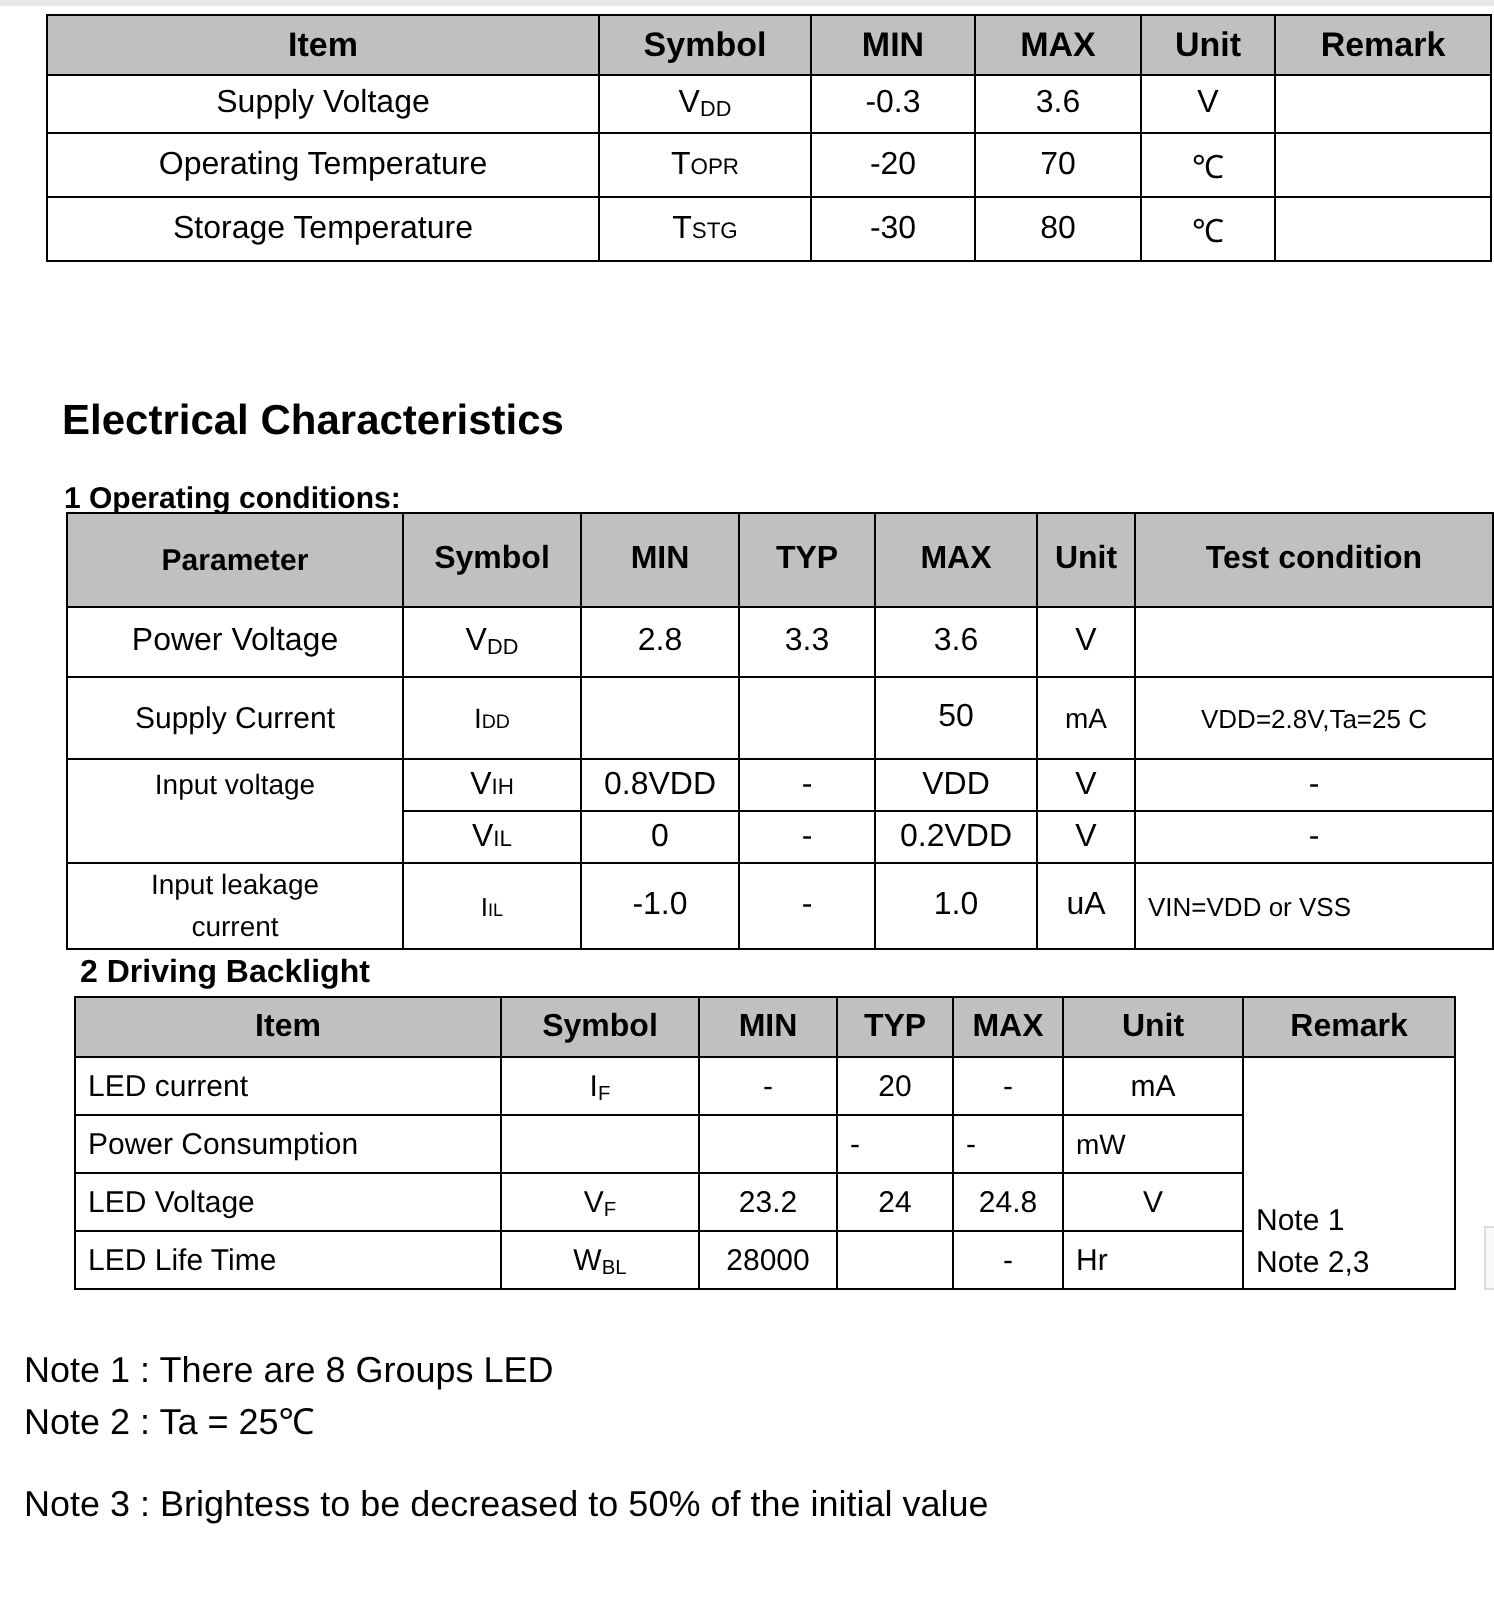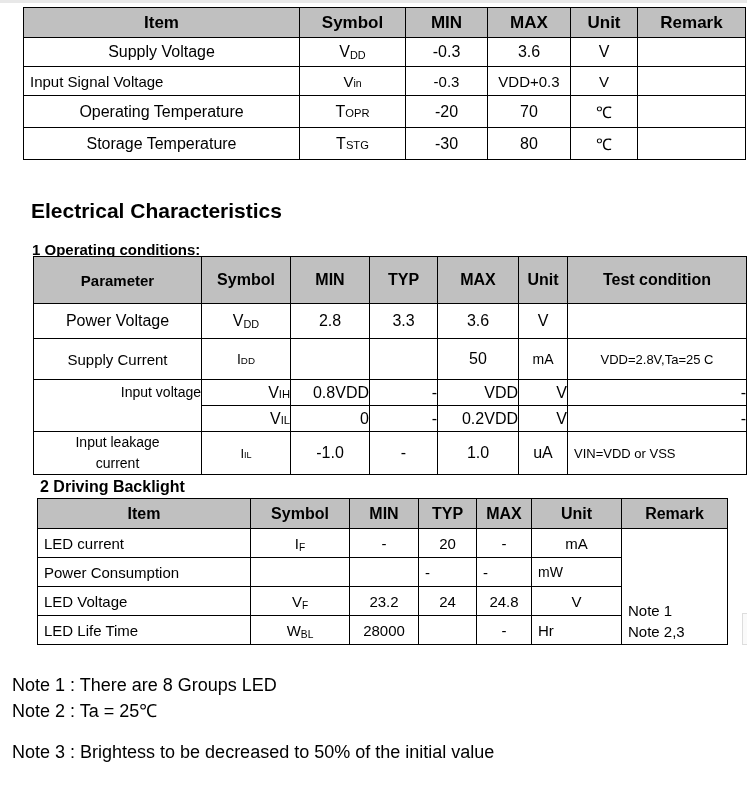--- a/index.html
+++ b/index.html
@@ -25,21 +25,21 @@
   .h-ec { position:absolute; left:31px; top:199px; font-size:21px; font-weight:bold; margin:0; }
   .h-oc { position:absolute; left:27px; top:236px; font-size:15px; font-weight:bold; margin:5px; }
   .h-db { position:absolute; left:40px; top:478px; font-size:16px; font-weight:bold; margin:0; }
 
   
   #t2 { left:33px; top:256px; width:713px; }
   #t2 th { height:46px; font-size:16px; }
   #t2 td { font-size:16px;margin-top:26px; }
   #t2 .pv td { height:34px; }
   #t2 .sc-row td { height:40px; }
-  #t2 .iv td { height:25px;text-align:right; }
+  #t2 .iv td { height:25px; }
   #t2 .il td { height:42px; }
   #t2 .small { font-size:14px; }
   #t2 .tiny { font-size:13px; }
 
   
   #t3 { left:37px; top:498px; width:690px; }
   #t3 th { height:29px; font-size:16px; }
   #t3 td { height:28px; font-size:15px; }
   #t3 td.remark { vertical-align:bottom; text-align:left; padding-left:6px; line-height:21px; padding-bottom:2px;margin-left:40px; }
 
@@ -68,28 +68,20 @@
     <th>MIN</th>
     <th>MAX</th>
     <th>Unit</th>
     <th>Remark</th>
   </tr>
   <tr class="r1">
     <td>Supply Voltage</td>
     <td><span>V</span><sub>DD</sub></td>
     <td>-0.3</td>
     <td>3.6</td>
-    <td>V</td>
-    <td></td>
-  </tr>
-  <tr class="r2">
-    <td class="left">Input Signal Voltage</td>
-    <td><span>V</span><span class="sc">in</span></td>
-    <td>-0.3</td>
-    <td>VDD+0.3</td>
     <td>V</td>
     <td></td>
   </tr>
   <tr class="r4">
     <td>Operating Temperature</td>
     <td><span>T</span><span class="sc">OPR</span></td>
     <td>-20</td>
     <td>70</td>
     <td class="deg">℃</td>
     <td></td>

